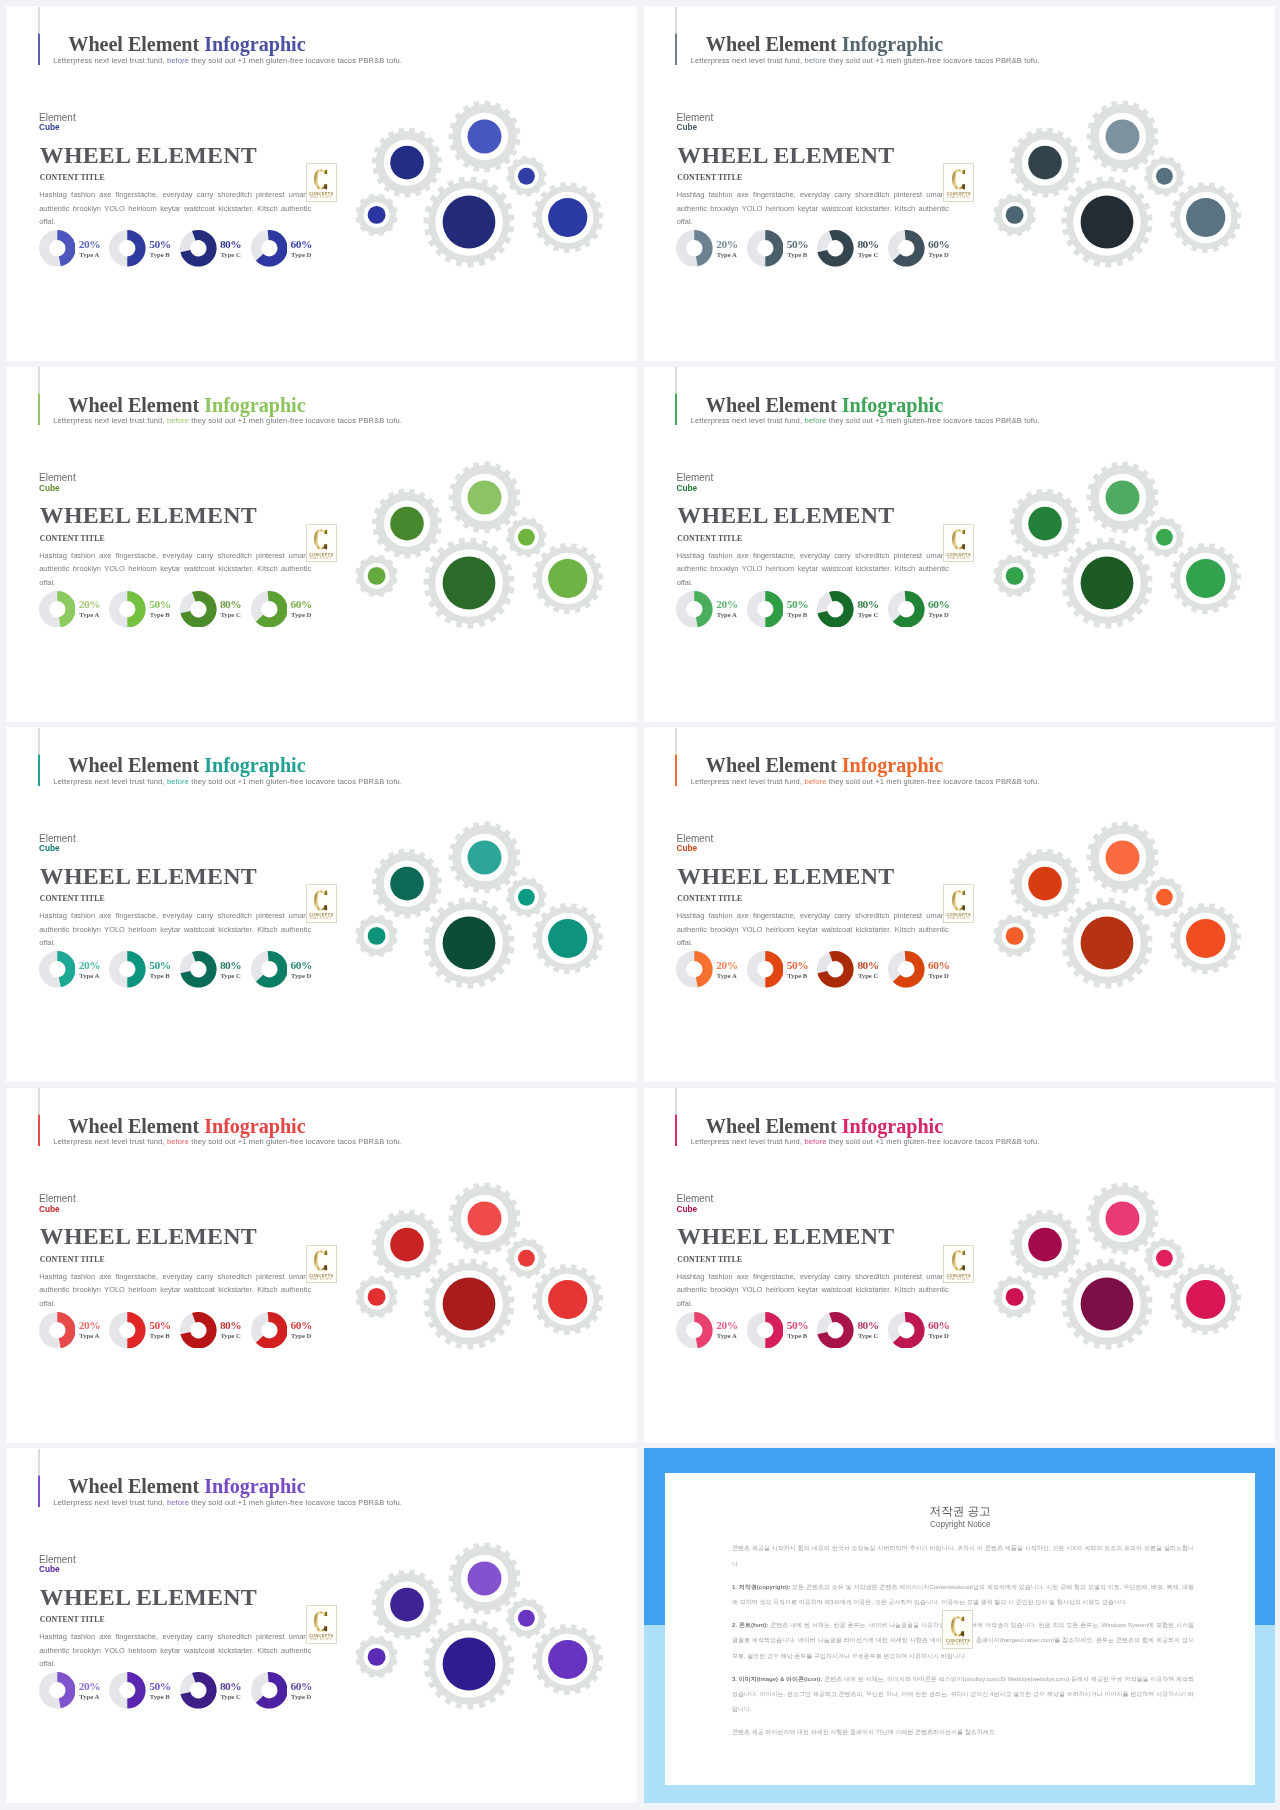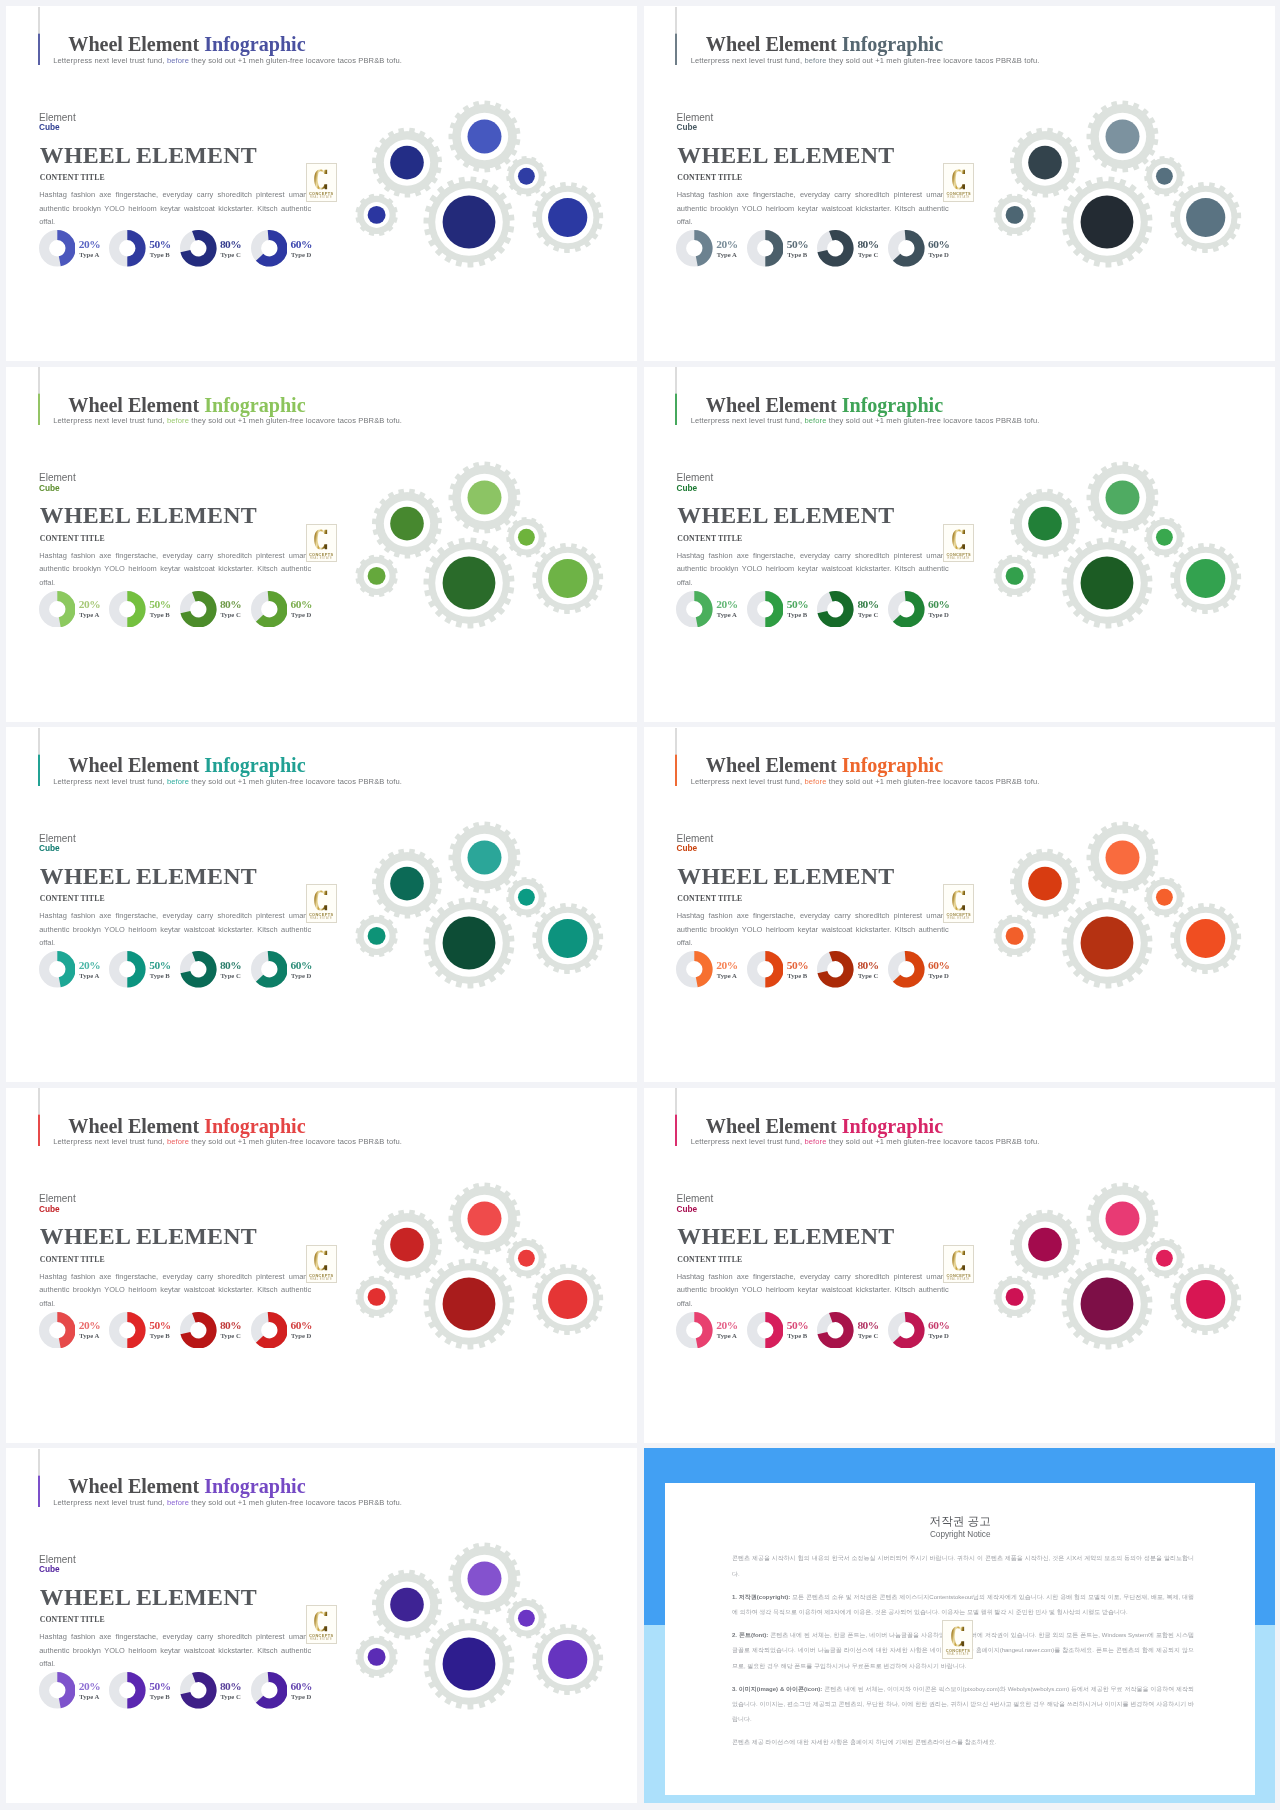--- a/index.html
+++ b/index.html
@@ -51,21 +51,21 @@
   .dpct{position:absolute;left:39.9px;top:13.4px;font-family:"Liberation Serif",serif;
         font-size:11.4px;font-weight:700;line-height:0;white-space:nowrap;letter-spacing:-0.45px;}
   .dtype{position:absolute;left:40.4px;top:24.7px;font-family:"Liberation Serif",serif;
          font-size:6.67px;font-weight:700;color:#5a5e63;line-height:0;white-space:nowrap;}
 
   .gears{position:absolute;}
 
   
   .cp-outer{position:absolute;left:0;top:0;width:631px;height:355px;background:#42a0f3;}
   .cp-lower{position:absolute;left:0;top:177.3px;width:631px;height:177.7px;background:#ace0fb;}
-  .cp-card{position:absolute;left:21.7px;top:35px;width:590px;height:312px;background:#fff;text-decoration:underline;}
+  .cp-card{position:absolute;left:21.7px;top:25px;width:590px;height:312px;background:#fff;text-decoration:underline;}
   .cp-title{position:absolute;left:0;right:0;top:37.5px;text-align:center;font-size:11.6px;
             font-weight:400;color:#54565a;line-height:0;}
   .cp-sub{position:absolute;left:0;right:0;top:51.8px;text-align:center;font-size:8.2px;
           color:#63666a;line-height:0;}
   .cp-body{position:absolute;left:66.8px;width:462px;top:68.2px;font-size:6.0px;color:#9a9da2;
            line-height:15.4px;text-align:justify;}
   .cp-body p{margin:0 0 7.5px 0;}
   .cp-body b{color:#72757a;font-weight:700;}
   .cp-badge{position:absolute;left:50%;top:137.1px;margin-left:-17.8px;}
 </style>

